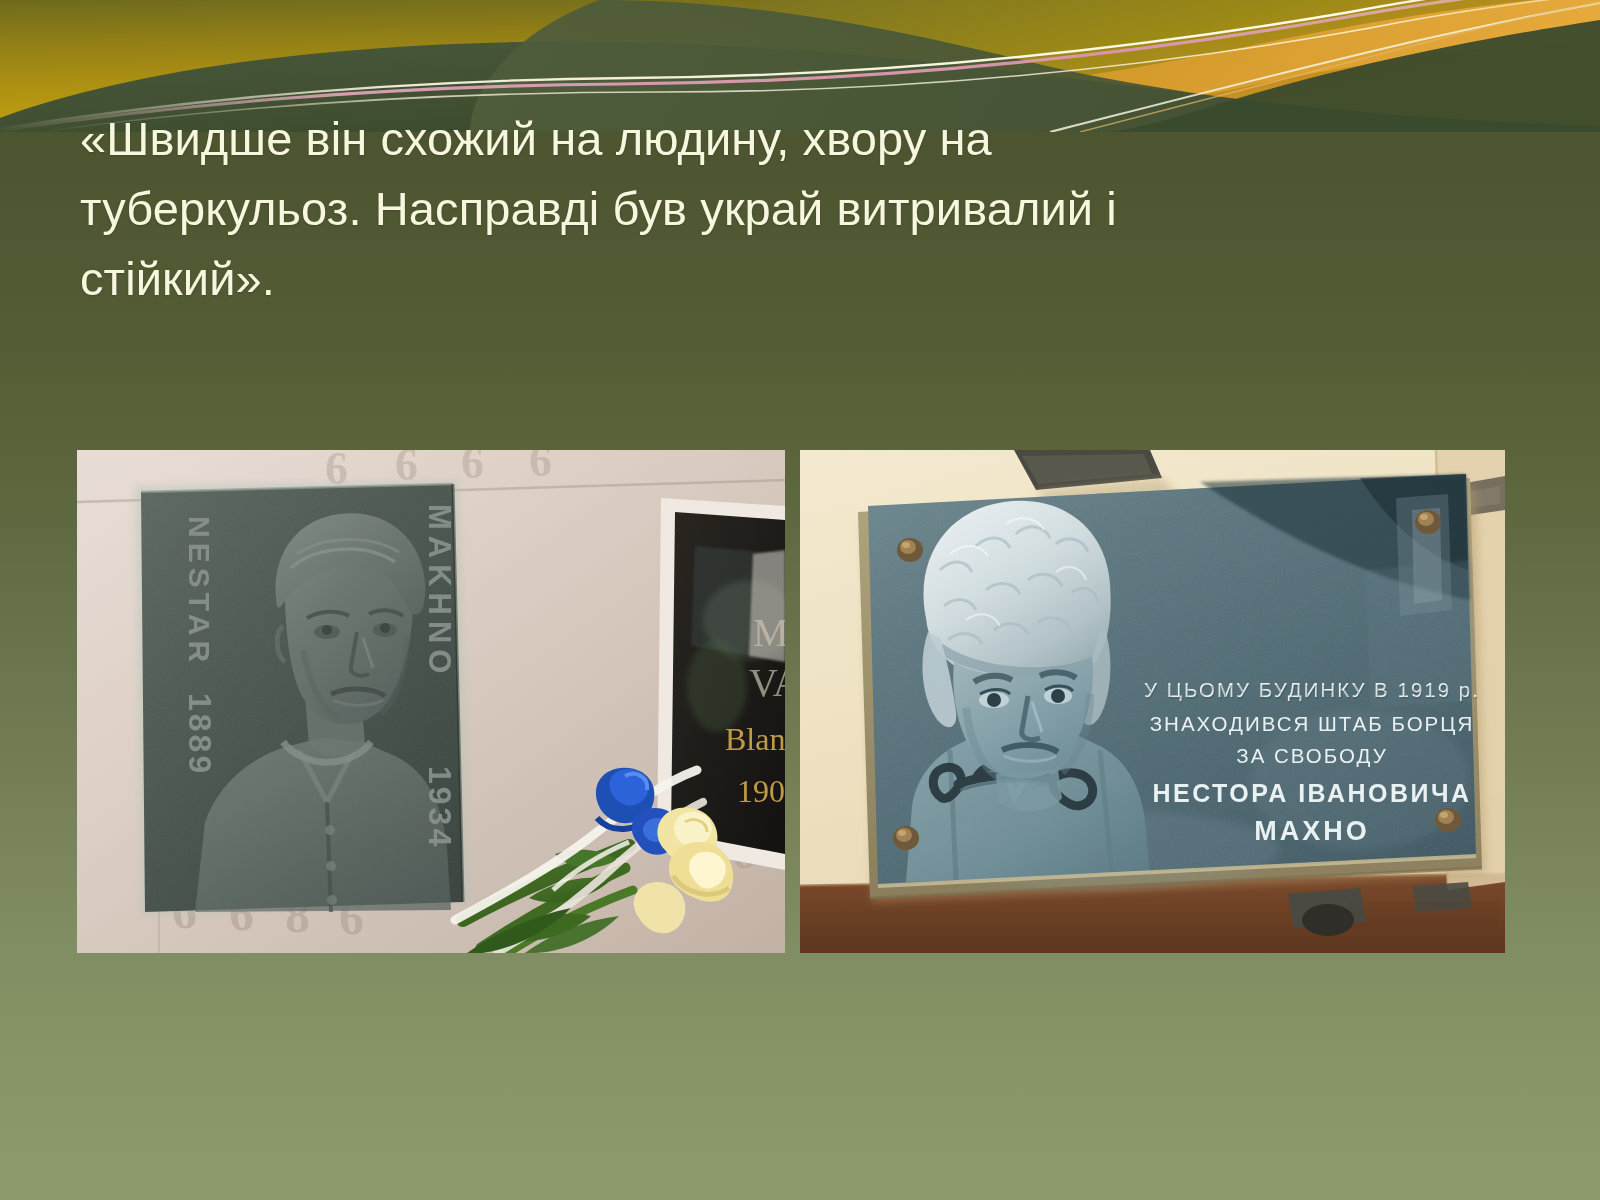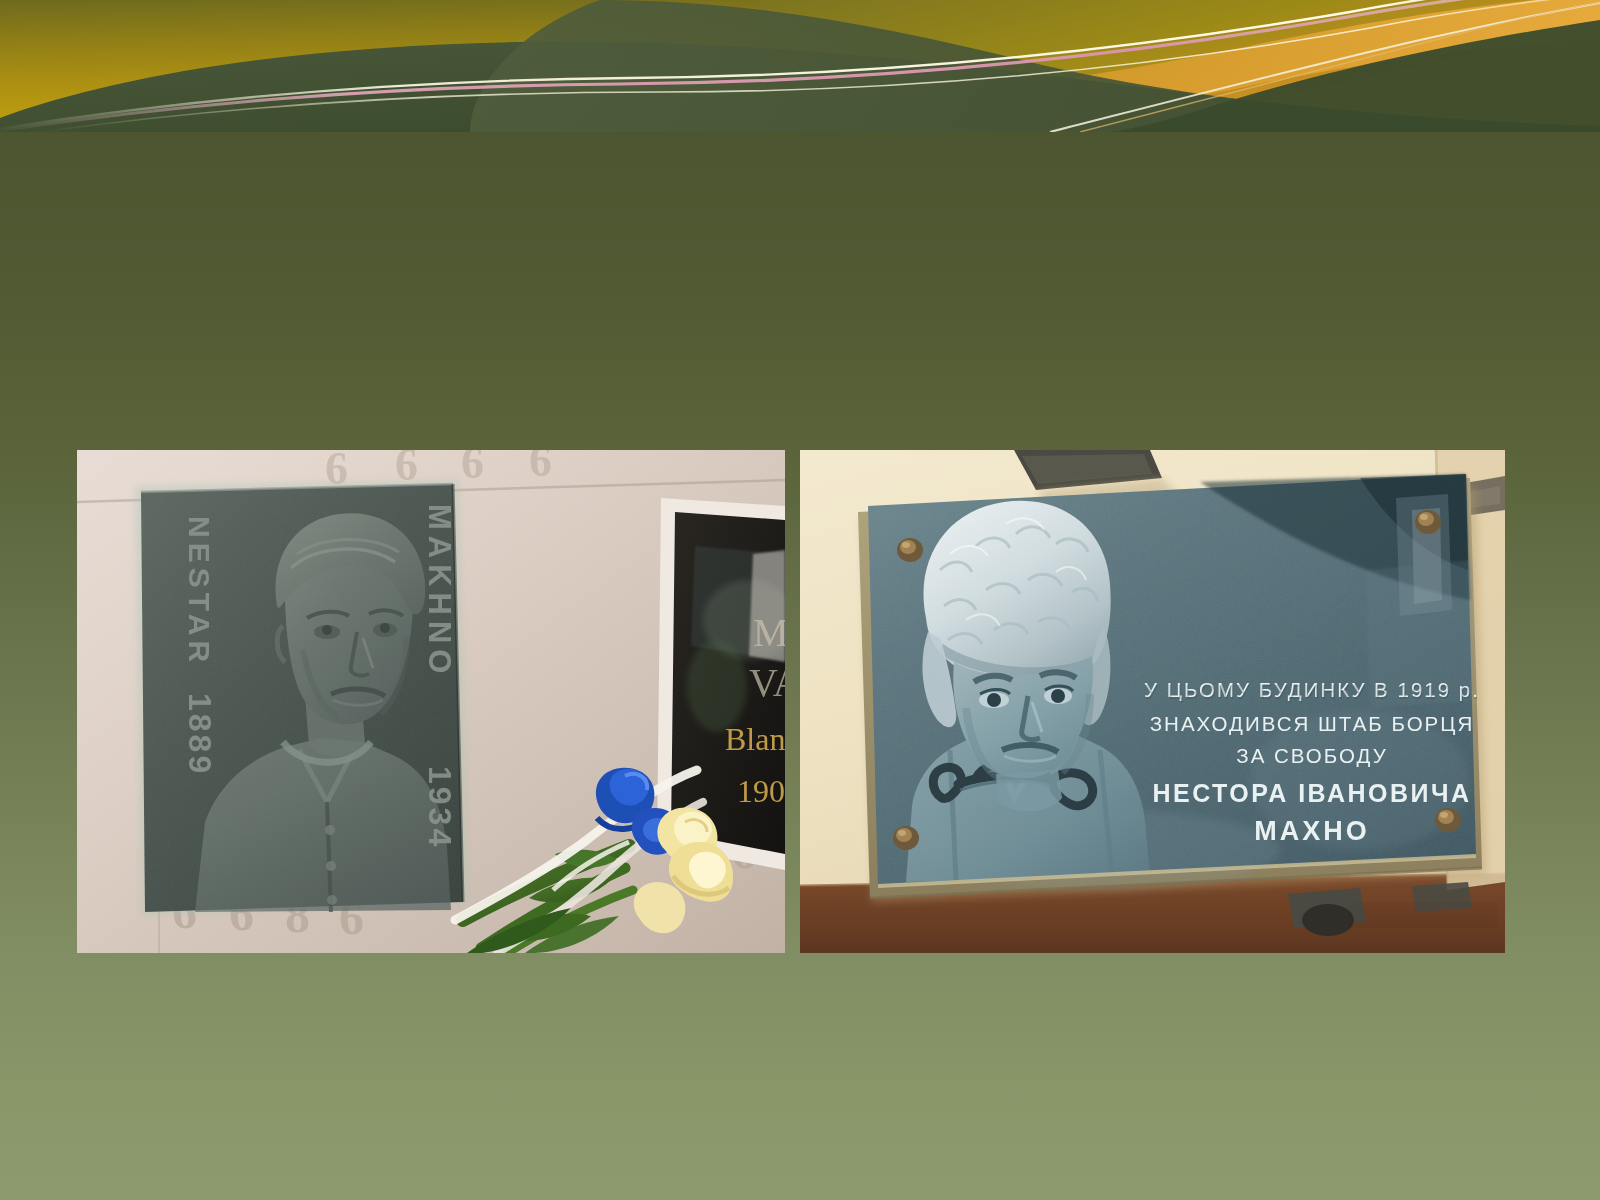--- a/index.html
+++ b/index.html
@@ -131,20 +131,21 @@
                L 1600,132 Z" fill="#3a4a2c" opacity="0.95"></path>
 
       <path d="M -10,132 C 180,104 380,86 620,84 C 880,82 1120,56 1330,20 C 1430,2 1520,-10 1610,-20" fill="none" stroke="url(#pinkLine)" stroke-width="3.2"></path>
       <path d="M -10,130 C 180,100 390,80 630,78 C 900,76 1140,48 1350,12 C 1445,-6 1530,-16 1610,-26" fill="none" stroke="url(#creamLine)" stroke-width="2.4"></path>
       <path d="M 40,132 C 230,106 430,92 660,92 C 920,92 1160,66 1370,28 C 1460,10 1540,0 1610,-8" fill="none" stroke="url(#creamLine)" stroke-width="1.6" opacity="0.8"></path>
       <path d="M 1050,132 C 1160,104 1290,70 1420,40 C 1500,22 1560,10 1605,2" fill="none" stroke="#f6f3dc" stroke-width="2" opacity="0.85"></path>
       <path d="M 1080,132 C 1200,102 1330,66 1450,36 C 1520,18 1570,8 1605,2" fill="none" stroke="#e4b66a" stroke-width="1.4" opacity="0.7"></path>
     </svg>
   </div>
 
+  <div id="heading">«Швидше він схожий на людину, хвору на туберкульоз. Насправді був украй витривалий і стійкий».</div>
 
   <div id="photos">
 
     <div class="photo clip" id="photo-left">
       <svg width="708" height="503" viewBox="0 0 708 503">
         <defs>
           <linearGradient id="wallGrad" x1="0" y1="0" x2="1" y2="1">
             <stop offset="0%" stop-color="#e8ddd6"></stop>
             <stop offset="35%" stop-color="#ded0c6"></stop>
             <stop offset="70%" stop-color="#cfc0b5"></stop>

